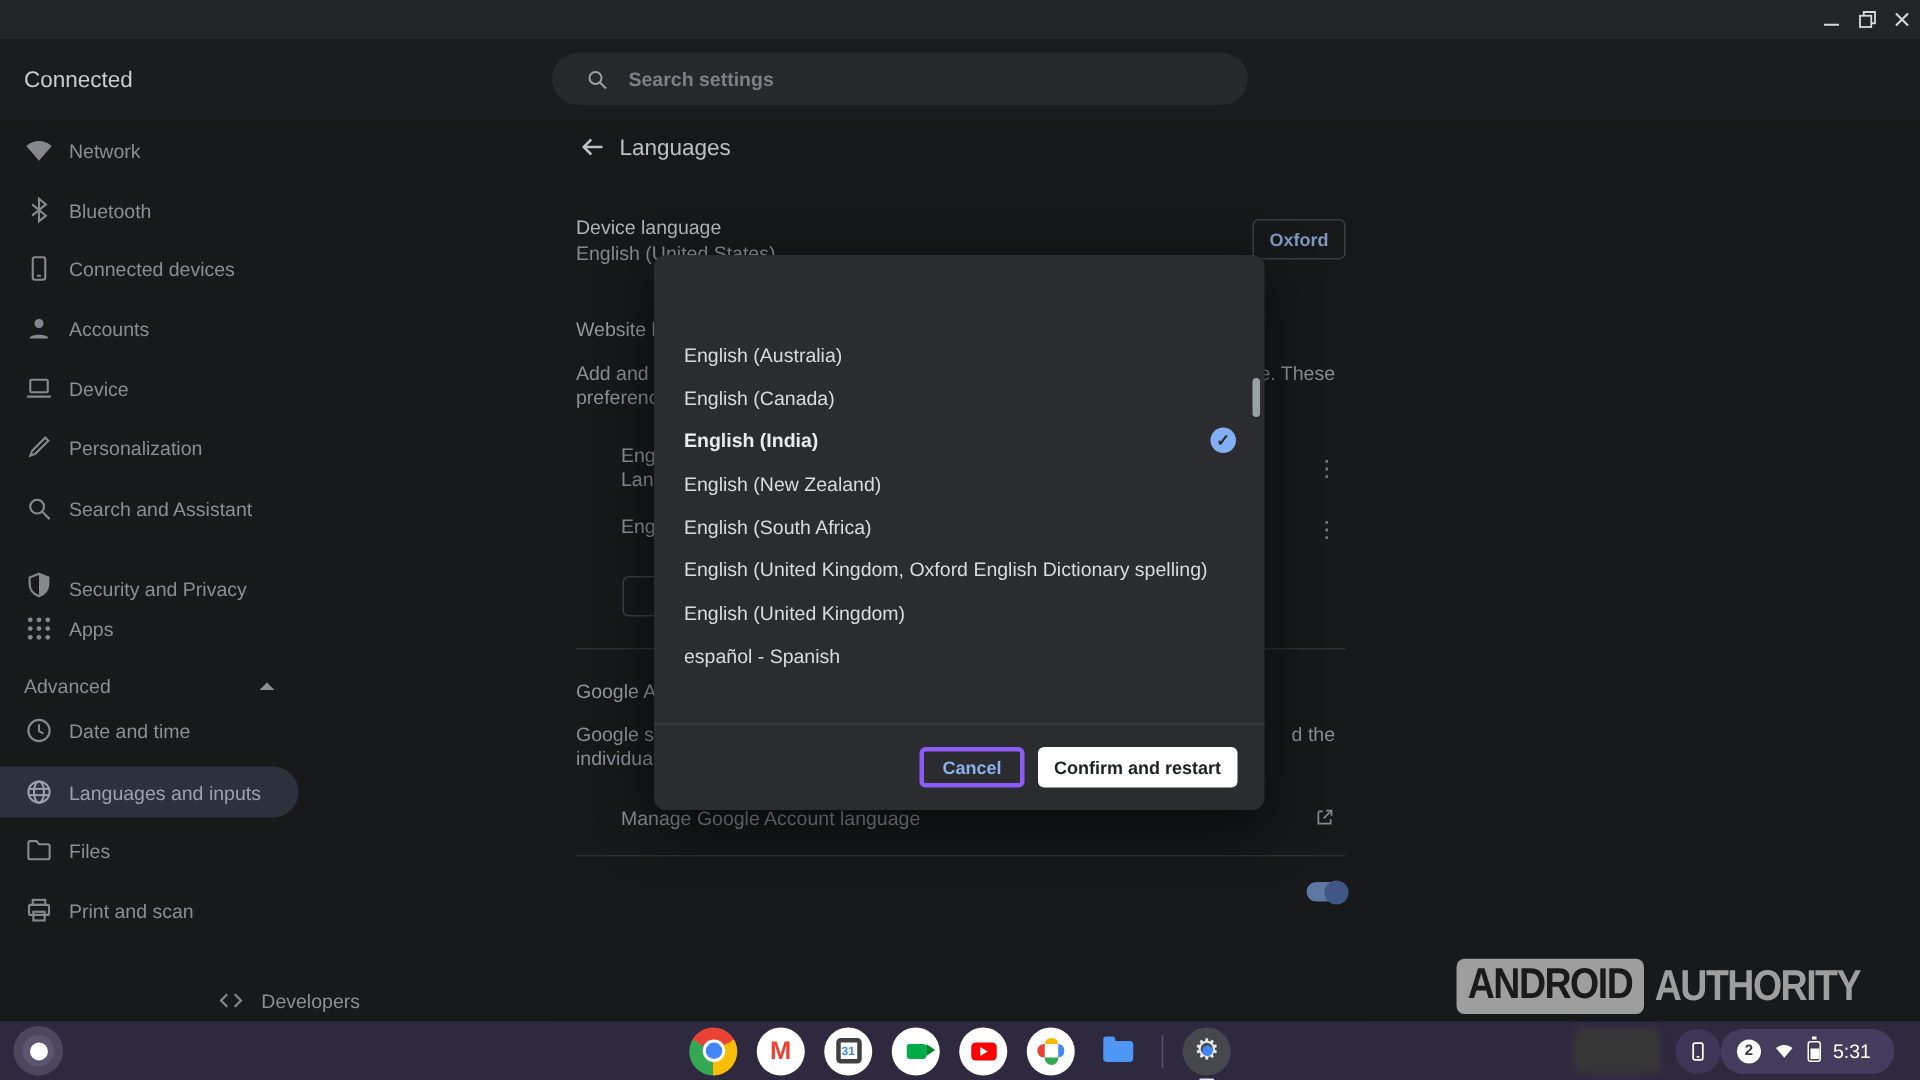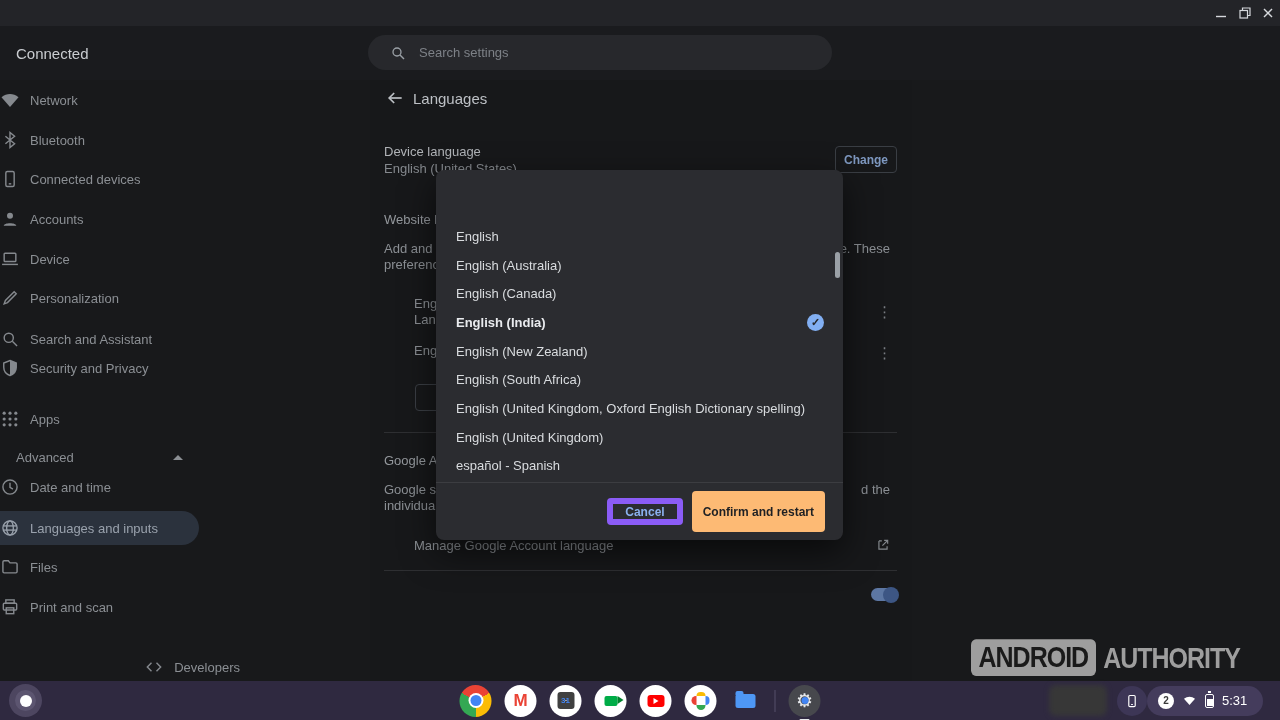--- a/index.html
+++ b/index.html
@@ -9,24 +9,24 @@
     font-family:"Liberation Sans", sans-serif; background:#18191b;
   }
   
   .titlebar { position:absolute; top:0; left:0; right:0; height:26px; background:#232428; z-index:30; }
   .winbtn { position:absolute; top:6px; width:14px; height:14px; display:flex; align-items:center; justify-content:center; color:#d5d8dc; cursor:default; }
   
   .app-header { position:absolute; top:26px; left:0; right:0; height:54px; background:#1a1b1e; z-index:25; }
   .app-title { position:absolute; left:16px; top:0; height:54px; display:flex; align-items:center; font-size:15px; color:#c9ccd0; }
   .search-pill { position:absolute; left:368px; top:9px; width:464px; height:35px; border-radius:18px; background:#27282c; display:flex; align-items:center; }
   .search-pill svg { margin-left:22px; }
-  .search-pill input { background:transparent; border:none; outline:none; margin-left:13px; font-size:13px; color:#9b9fa4; width:330px; font-family:"Liberation Sans",sans-serif; }
+  .search-pill input { background:transparent; border:none; outline:none; margin-left:13px; font-size:13px; color:#9b9fa4; width:330px; font-family:"Liberation Sans",sans-serif;font-weight:bold; }
   .search-pill input::placeholder { color:#7d8187; }
   
-  .nav { position:absolute; left:0; width:240px; height:36px; display:flex; align-items:center; color:#8b8f94; font-size:13px; cursor:pointer; }
+  .nav { position:absolute; left:0; width:240px; height:36px; display:flex; align-items:center; padding-left:16px; color:#8b8f94; font-size:13px; cursor:pointer; }
   .nav .nico { width:20px; height:20px; margin-right:10px; flex:0 0 20px; }
   .nav.selected { background:#2b323d; width:199px; height:34px; border-radius:0 17px 17px 0; color:#9aa2ad; }
   .advanced-hdr { position:absolute; left:0; top:439px; width:199px; height:36px; display:flex; align-items:center; padding:0 16px; color:#8b8f94; font-size:13px; cursor:pointer; }
   .caret-up { margin-left:auto; width:0; height:0; border-left:5px solid transparent; border-right:5px solid transparent; border-bottom:5px solid #8b8f94; }
   
   .main { position:absolute; left:370px; top:80px; width:542px; bottom:39px; background:#17181a; z-index:1; }
   .pg-head { position:absolute; left:0; top:0; height:36px; display:flex; align-items:center; }
   .back { margin-left:15px; width:20px; height:20px; color:#bdc0c5; cursor:pointer; }
   .pg-title { margin-left:8px; font-size:15px; color:#bdc0c5; }
   .lbl { position:absolute; font-size:13px; color:#b0b3b7; }
@@ -41,35 +41,35 @@
   .ext-icon { position:absolute; color:#85898e; cursor:pointer; }
   
   .dialog { position:absolute; left:436px; top:170px; width:407px; height:370px; background:#2b2c30; border-radius:8px; box-shadow:0 12px 34px rgba(0,0,0,.6); z-index:10; }
   .dlg-title { position:absolute; top:0; left:0; right:0; height:42px; display:flex; align-items:center; padding-left:20px; font-size:15px; color:#e4e6e9; border-bottom:1px solid #3e3f43; }
   .dlg-list { position:absolute; top:52px; left:0; right:0; }
   .opt { height:28.7px; display:flex; align-items:center; padding-left:20px; font-size:13px; color:#d9dcdf; position:relative; cursor:pointer; }
   .opt.selected { color:#e9ebee; font-weight:bold; }
   .check { position:absolute; right:19px; width:17px; height:17px; border-radius:50%; background:#82aff2; color:#26282c; font-size:11px; font-weight:bold; display:flex; align-items:center; justify-content:center; }
   .dlg-scrollbar { position:absolute; right:3px; top:82px; width:5px; height:26px; border-radius:3px; background:#9aa0a6; }
   .dlg-footer { position:absolute; bottom:0; left:0; right:0; height:58px; border-top:1px solid #3c3d41; display:flex; align-items:center; justify-content:flex-end; gap:9px; padding-right:18px; }
-  .btn-cancel { height:27px; padding:0 12px; border:6px solid #8b5cf6; border-radius:4px; background:transparent; color:#8ab0ee; font-size:12px; font-weight:bold; font-family:"Liberation Sans",sans-serif; cursor:pointer; }
-  .btn-confirm { height:41px; padding:0 11px; border:none; border-radius:4px; background:#fdba74; color:#1e2023; font-size:12px; font-weight:bold; font-family:"Liberation Sans",sans-serif; cursor:pointer; }
+  .btn-cancel { height:27px; padding:0 12px; border:3px solid #8b5cf6; border-radius:4px; background:transparent; color:#8ab0ee; font-size:12px; font-weight:bold; font-family:"Liberation Sans",sans-serif; cursor:pointer; }
+  .btn-confirm { height:27px; padding:0 11px; border:none; border-radius:4px; background:#ffffff; color:#1e2023; font-size:12px; font-weight:bold; font-family:"Liberation Sans",sans-serif; cursor:pointer; }
   
   .taskbar { position:absolute; bottom:0; left:0; right:0; height:39px; background:#2f2940; z-index:40; }
   .launcher { position:absolute; left:9px; top:3px; width:33px; height:33px; border-radius:50%; background:#4d4660; display:flex; align-items:center; justify-content:center; cursor:pointer; }
   .launcher .mid { width:21px; height:21px; border-radius:50%; background:#5c5570; display:flex; align-items:center; justify-content:center; }
   .launcher .dot { width:12px; height:12px; border-radius:50%; background:#fff; }
   .apps { position:absolute; left:50%; transform:translateX(-50%); top:3.5px; display:flex; align-items:center; gap:13px; }
   .appic { width:32px; height:32px; border-radius:50%; background:#fff; position:relative; display:flex; align-items:center; justify-content:center; cursor:pointer; }
   .sep { width:1px; height:22px; background:#56506b; }
   .ic-chrome { background:conic-gradient(#ea4335 0 60deg,#fbbc05 60deg 180deg,#34a853 180deg 300deg,#ea4335 300deg 360deg); }
   .ic-chrome .ring { width:15px; height:15px; border-radius:50%; background:#fff; display:flex; align-items:center; justify-content:center; }
   .ic-chrome .core { width:11px; height:11px; border-radius:50%; background:#4285f4; }
   .gmail-m { color:#ea4335; font-size:17px; font-weight:bold; }
-  .cal { width:17px; height:17px; border:8px solid #404040; border-radius:3px; display:flex; align-items:center; justify-content:center; font-size:8px; font-weight:bold; color:#4285f4; }
+  .cal { width:17px; height:17px; border:3px solid #404040; border-radius:3px; display:flex; align-items:center; justify-content:center; font-size:8px; font-weight:bold; color:#4285f4; }
   .meet-body { width:13px; height:10px; background:#00ac47; border-radius:2px; position:relative; }
   .meet-body:after { content:""; position:absolute; right:-6px; top:0.5px; border-top:4.5px solid transparent; border-bottom:4.5px solid transparent; border-left:6px solid #00832d; }
   .yt { width:17px; height:12px; background:#f00; border-radius:3px; display:flex; align-items:center; justify-content:center; }
   .yt:after { content:""; border-top:3px solid transparent; border-bottom:3px solid transparent; border-left:5px solid #fff; }
   .ph { position:relative; width:18px; height:18px; }
   .ph i { position:absolute; }
   .ph .w { left:0; top:4.5px; width:4.5px; height:9px; border-radius:9px 0 0 9px; background:#ea4335; }
   .ph .n { left:4.5px; top:0; width:9px; height:4.5px; border-radius:9px 9px 0 0; background:#fbbc05; }
   .ph .e { right:0; top:4.5px; width:4.5px; height:9px; border-radius:0 9px 9px 0; background:#4285f4; }
   .ph .s { left:4.5px; bottom:0; width:9px; height:4.5px; border-radius:0 0 9px 9px; background:#34a853; }
@@ -170,21 +170,21 @@
         </svg>
       <span>Personalization</span>
     </div>
     <div class="nav" style="top:321px;">
       <svg class="nico" viewBox="0 0 24 24" fill="none" stroke="#85898e" stroke-width="1.7">
           <circle cx="10.5" cy="10.5" r="5.5"></circle>
           <line x1="14.8" y1="14.8" x2="20.5" y2="20.5"></line>
         </svg>
       <span>Search and Assistant</span>
     </div>
-    <div class="nav" style="top:350px;">
+    <div class="nav" style="top:364px;align-items:flex-end;">
       <svg class="nico" viewBox="0 0 24 24" fill="none" stroke="#85898e" stroke-width="1.7">
           <path d="M12 3l7.5 3v5c0 5-3 8.3-7.5 10C7.5 19.3 4.5 16 4.5 11V6Z"></path>
           <path d="M12 3l7.5 3v5c0 5-3 8.3-7.5 10Z" fill="#85898e" stroke="none"></path>
         </svg>
       <span>Security and Privacy</span>
     </div>
     <div class="nav" style="top:401px;">
       <svg class="nico" viewBox="0 0 24 24" fill="#85898e">
           <circle cx="5" cy="5" r="1.9"></circle>
           <circle cx="12" cy="5" r="1.9"></circle>
@@ -247,21 +247,21 @@
     <div class="pg-head">
       <svg class="back" viewBox="0 0 24 24" fill="none" stroke="currentColor" stroke-width="2">
           <path d="M20 12H5"></path>
           <path d="M11 6l-6 6 6 6"></path>
         </svg>
       <span class="pg-title">Languages</span>
     </div>
 
     <div class="lbl" style="left:14px; top:64px;">Device language</div>
     <div class="sub" style="left:14px; top:81px;">English (United States)</div>
-    <button class="btn-outline" style="left:465px; top:66px; width:62px;">Change</button>
+    <button class="btn-outline" style="left:465px; top:66px; width:62px;">Oxford</button>
 
     <div class="sect" style="left:14px; top:132px;">Website lan</div>
     <div class="frag" style="left:14px; top:161px;">Add and ra</div>
     <div class="frag" style="right:22px; top:161px;">le. These</div>
     <div class="frag" style="left:14px; top:177px;">preference</div>
 
     <div class="frag" style="left:44px; top:216px;">Engl</div>
     <div class="frag" style="left:44px; top:232px;">Lan</div>
     <div class="dots" style="left:507px; top:223px;">⋮</div>
     <div class="frag" style="left:44px; top:263px;">Engl</div>
@@ -288,23 +288,20 @@
     <div class="divider" style="top:490px;"></div>
 
     <div class="toggle" style="left:501px; top:508px;">
         <span class="knob"></span>
       </div>
   </div>
 
   <div class="dialog">
     <div class="dlg-list">
       <div class="opt">
-          <span>English</span>
-        </div>
-      <div class="opt">
           <span>English (Australia)</span>
         </div>
       <div class="opt">
           <span>English (Canada)</span>
         </div>
       <div class="opt selected">
         <span>English (India)</span>
         <span class="check">✓</span>
       </div>
       <div class="opt">

